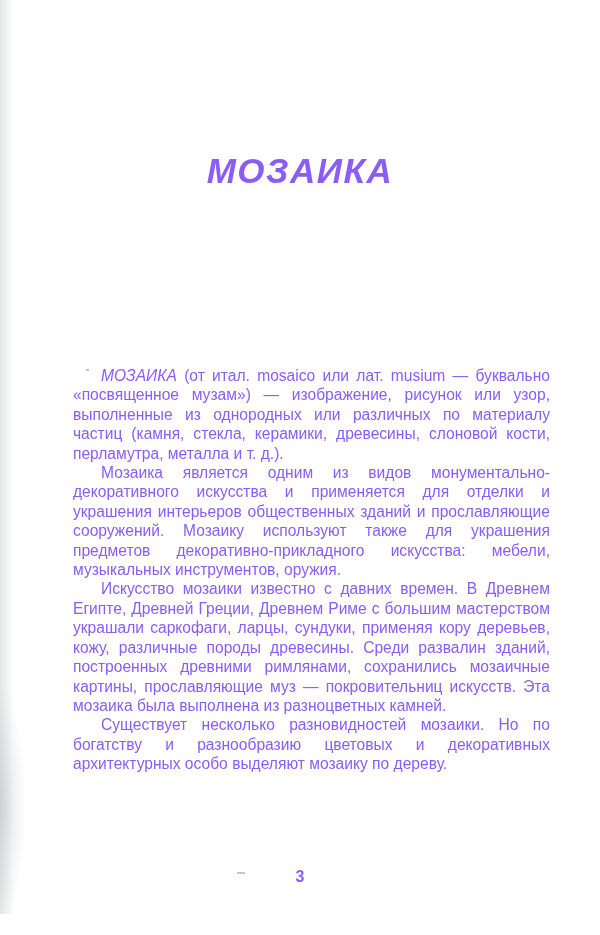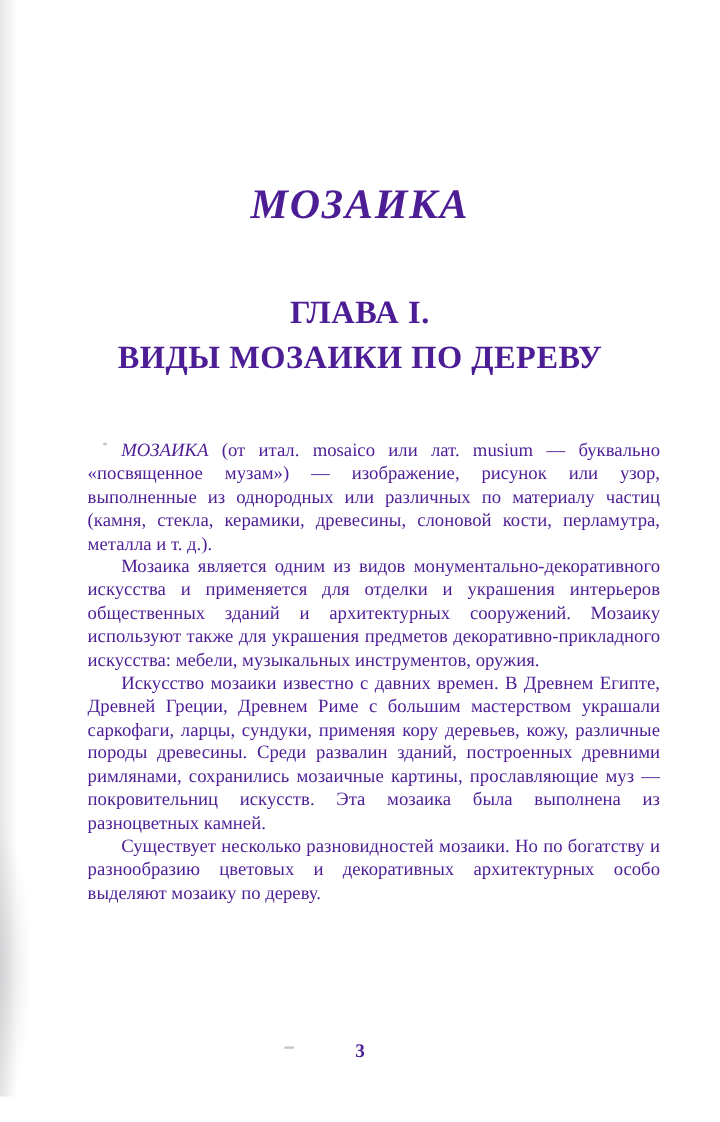--- a/index.html
+++ b/index.html
@@ -8,22 +8,22 @@
     padding: 0;
     background: #ffffff;
   }
 
   .page {
     position: relative;
     width: 600px;
     height: 914px;
     background: #ffffff;
     overflow: hidden;
-    font-family: Liberation Serif, serif;
-    color: #4c1d95;
+    font-family: Liberation Sans, sans-serif;
+    color: #8b5cf6;
     -webkit-font-smoothing: antialiased;
   }
 
   
   .scan-gutter {
     position: absolute;
     left: 0;
     top: 0;
     width: 14px;
     height: 935px;
@@ -116,30 +116,26 @@
 
 <div class="page">
 
   <div class="scan-gutter"></div>
   <div class="scan-gutter-blotch"></div>
   <div class="scan-speck" style="left:86px; top:369px; width:3px; height:2px;"></div>
   <div class="scan-speck" style="left:237px; top:872px; width:8px; height:2px;"></div>
 
   <h1 class="book-title">МОЗАИКА</h1>
 
-  <div class="chapter-block">
-    <div class="chapter-number">ГЛАВА I.</div>
-    <div class="chapter-name">ВИДЫ МОЗАИКИ ПО ДЕРЕВУ</div>
-  </div>
 
   <div class="body-text">
 
     <p><span class="lead-term">МОЗАИКА</span><span> (от итал. mosaico или лат. musium — буквально «посвященное музам») — изображение, рисунок или узор, выполненные из однородных или различных по материалу частиц (камня, стекла, керамики, древесины, слоновой кости, перламутра, металла и т. д.).</span></p>
 
-    <p>Мозаика является одним из видов монументально-декоративного искусства и применяется для отделки и украшения интерьеров общественных зданий и архитектурных сооружений. Мозаику используют также для украшения предметов декоративно-прикладного искусства: мебели, музыкальных инструментов, оружия.</p>
+    <p>Мозаика является одним из видов монументально-декоративного искусства и применяется для отделки и украшения интерьеров общественных зданий и прославляющие сооружений. Мозаику используют также для украшения предметов декоративно-прикладного искусства: мебели, музыкальных инструментов, оружия.</p>
 
     <p>Искусство мозаики известно с давних времен. В Древнем Египте, Древней Греции, Древнем Риме с большим мастерством украшали саркофаги, ларцы, сундуки, применяя кору деревьев, кожу, различные породы древесины. Среди развалин зданий, построенных древними римлянами, сохранились мозаичные картины, прославляющие муз — покровительниц искусств. Эта мозаика была выполнена из разноцветных камней.</p>
 
     <p>Существует несколько разновидностей мозаики. Но по богатству и разнообразию цветовых и декоративных архитектурных особо выделяют мозаику по дереву.</p>
 
 
   </div>
 
   <div class="page-number">3</div>
 

